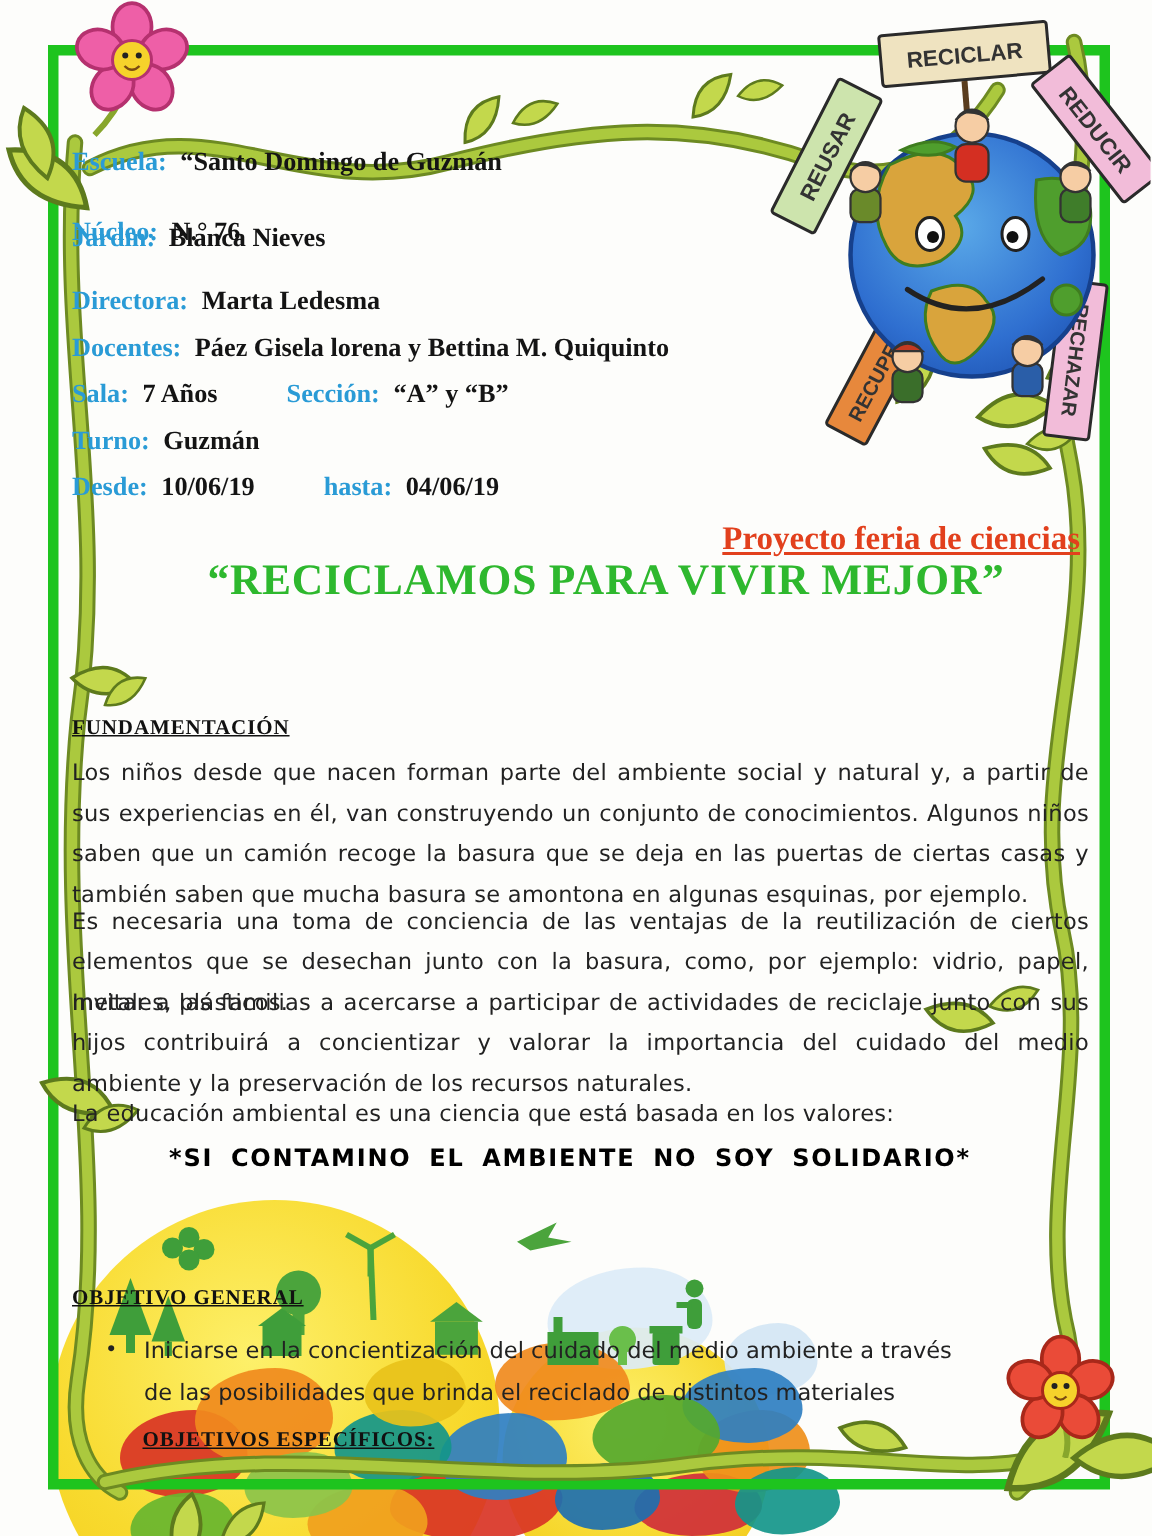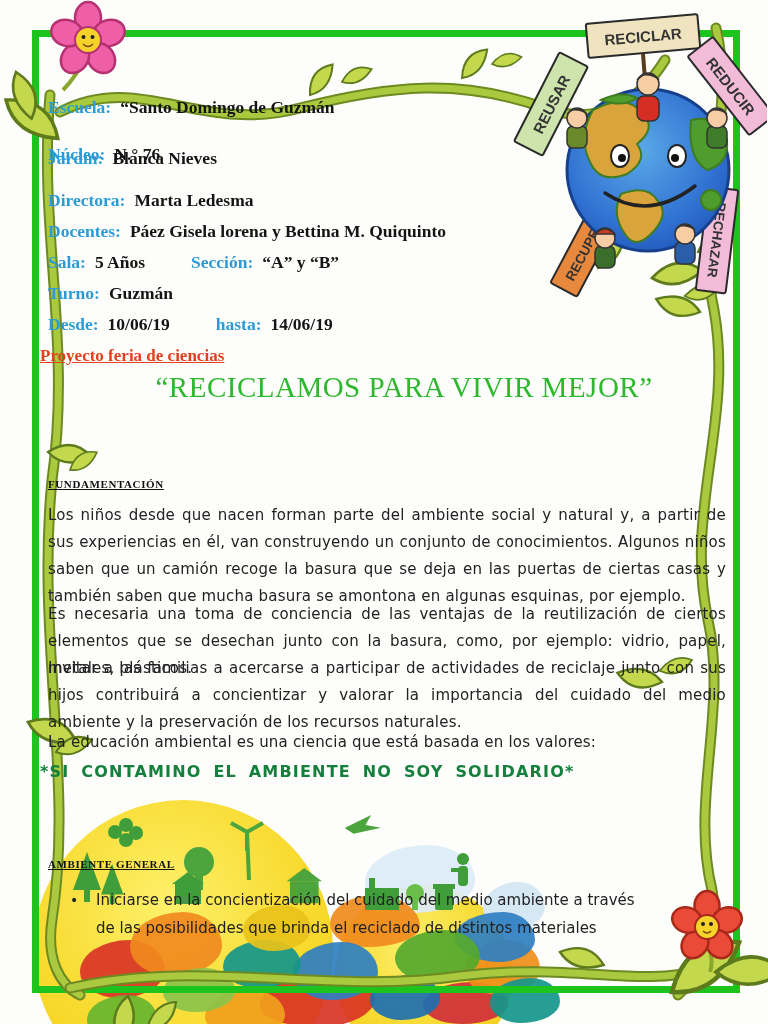--- a/index.html
+++ b/index.html
@@ -17,30 +17,30 @@
   .page-frame{position:absolute;left:32px;top:30px;width:708px;height:963px;
     border:7px solid #1ec41e;box-sizing:border-box;z-index:3;}
   .vine-layer{position:absolute;left:0;top:0;z-index:4;pointer-events:none;}
   .earth-wrap{position:absolute;left:505px;top:8px;width:262px;height:292px;z-index:5;}
   .flower-wrap{position:absolute;z-index:5;}
   
   .textlayer{position:absolute;left:0;top:0;width:768px;height:1024px;z-index:6;}
   .hrow{position:absolute;left:48px;white-space:nowrap;font-size:17.5px;font-weight:bold;color:#141414;}
   .hlabel{color:#2a9bd6;margin-right:9px;}
   .hlabel2{color:#2a9bd6;margin-left:46px;margin-right:9px;}
-  .subtitle{position:absolute;left:40px;right:48px;top:346px;text-align:left;
-    color:#e2401d;font-weight:bold;font-size:17px;text-decoration:underline;}
+  .subtitle{position:absolute;left:40px;right:48px;top:346px;text-align:right;
+    color:#e2401d;font-weight:bold;font-size:22px;text-decoration:underline;}
   .maintitle{position:absolute;left:40px;right:48px;top:371px;text-align:center;
-    color:#2eb82e;font-weight:normal;font-size:29px;letter-spacing:.5px;margin-left:48px;}
-  .secheading{position:absolute;font-size:11px;font-weight:bold;color:#111;
+    color:#2eb82e;font-weight:bold;font-size:29px;letter-spacing:.5px;margin-left:48px;}
+  .secheading{position:absolute;font-size:14px;font-weight:bold;color:#111;
     text-decoration:underline;letter-spacing:.6px;}
   .bodytext{position:absolute;left:48px;width:678px;text-align:justify;
     font-family:"DejaVu Sans",sans-serif;font-size:15px;line-height:27px;color:#222;letter-spacing:.2px;}
-  .slogan{position:absolute;left:40px;right:48px;top:762px;
-    font-family:"DejaVu Sans",sans-serif;font-size:16px;font-weight:bold;color:#15803d;
+  .slogan{position:absolute;left:40px;right:48px;top:762px;text-align:center;
+    font-family:"DejaVu Sans",sans-serif;font-size:16px;font-weight:bold;color:#000000;
     letter-spacing:1.2px;word-spacing:5px;}
   .bullet-row{position:absolute;left:70px;top:886px;width:585px;display:flex;
     font-family:"DejaVu Sans",sans-serif;font-size:15px;line-height:28px;color:#222;}
   .bullet-dot{width:26px;flex:0 0 26px;font-size:14px;}
 </style>
 </head>
 <body>
 
 <div class="collage">
   <div class="sun sun1"></div>
@@ -284,32 +284,33 @@
     </g>
   </svg>
 </div>
 
 <div class="textlayer">
   <div class="hrow" style="top:97px"><span class="hlabel">Escuela:</span><span>“Santo Domingo de Guzmán</span></div>
   <div class="hrow" style="top:144px"><span class="hlabel">Núcleo:</span><span>N.° 76</span></div>
   <div class="hrow" style="top:148px"><span class="hlabel">Jardín:</span><span>Blanca Nieves</span></div>
   <div class="hrow" style="top:190px"><span class="hlabel">Directora:</span><span>Marta Ledesma</span></div>
   <div class="hrow" style="top:221px"><span class="hlabel">Docentes:</span><span>Páez Gisela lorena y Bettina M. Quiquinto</span></div>
-  <div class="hrow" style="top:252px"><span class="hlabel">Sala:</span><span>5 Años</span><span class="hlabel2">Sección:</span><span>“A” y “B”</span></div>
+  <div class="hrow" style="top:252px"><span class="hlabel">Sala:</span><span>7 Años</span><span class="hlabel2">Sección:</span><span>“A” y “B”</span></div>
   <div class="hrow" style="top:283px"><span class="hlabel">Turno:</span><span>Guzmán</span></div>
-  <div class="hrow" style="top:314px"><span class="hlabel">Desde:</span><span>10/06/19</span><span class="hlabel2">hasta:</span><span>14/06/19</span></div>
+  <div class="hrow" style="top:314px"><span class="hlabel">Desde:</span><span>10/06/19</span><span class="hlabel2">hasta:</span><span>04/06/19</span></div>
 
   <div class="subtitle">Proyecto feria de ciencias</div>
   <div class="maintitle">“RECICLAMOS PARA VIVIR MEJOR”</div>
 
   <div class="secheading" style="left:48px;top:478px">FUNDAMENTACIÓN</div>
   <p class="bodytext" style="top:487px">Los niños desde que nacen forman parte del ambiente social y natural y, a partir de sus experiencias en él, van construyendo un conjunto de conocimientos. Algunos niños saben que un camión recoge la basura que se deja en las puertas de ciertas casas y también saben que mucha basura se amontona en algunas esquinas, por ejemplo.</p>
   <p class="bodytext" style="top:586px">Es necesaria una toma de conciencia de las ventajas de la reutilización de ciertos elementos que se desechan junto con la basura, como, por ejemplo: vidrio, papel, metales, plásticos.</p>
   <p class="bodytext" style="top:640px">Invitar a las familias a acercarse a participar de actividades de reciclaje junto con sus hijos contribuirá a concientizar y valorar la importancia del cuidado del medio ambiente y la preservación de los recursos naturales.</p>
   <p class="bodytext" style="top:714px;text-align:left">La educación ambiental es una ciencia que está basada en los valores:</p>
   <div class="slogan">*SI CONTAMINO EL AMBIENTE NO SOY SOLIDARIO*</div>
 
-  <div class="secheading" style="left:48px;top:858px">AMBIENTE GENERAL</div>
+  <div class="secheading" style="left:48px;top:858px">OBJETIVO GENERAL</div>
   <div class="bullet-row">
     <span class="bullet-dot">•</span>
     <span>Iniciarse en la concientización del cuidado del medio ambiente a través de las posibilidades que brinda el reciclado de distintos materiales</span>
   </div>
+  <div class="secheading" style="left:95px;top:953px">OBJETIVOS ESPECÍFICOS:</div>
 </div>
 
 </body></html>

